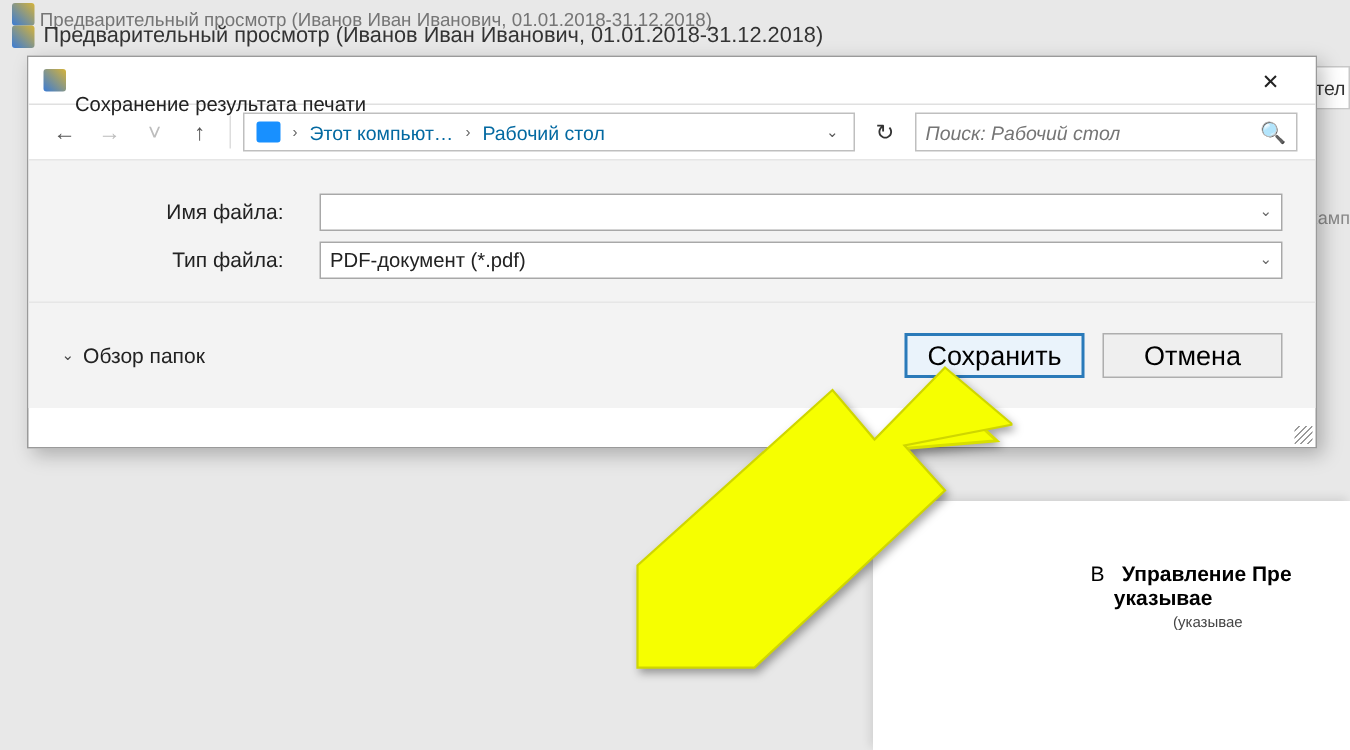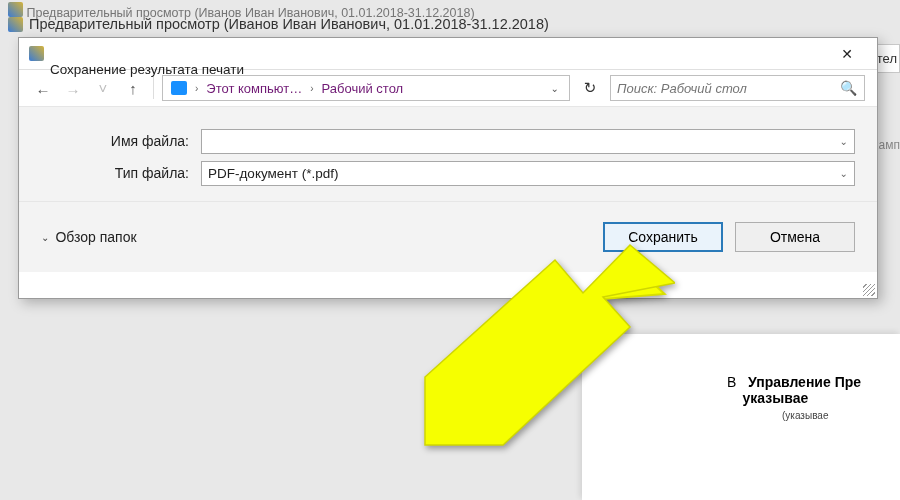--- a/index.html
+++ b/index.html
@@ -27,41 +27,41 @@
     .dlg-titlebar .ttl { font-size: 13.5px; color: #222; margin-left: 6px; margin-top: 32px; }
     .dlg-close { margin-left: auto; width: 40px; height: 28px; display: flex; align-items: center; justify-content: center; font-size: 14px; color: #222; }
 
     .navrow { height: 36px; display: flex; align-items: center; padding: 0 12px; gap: 6px; background: #fff; }
     .nav-ico { width: 24px; height: 24px; display: flex; align-items: center; justify-content: center; color: #555; font-size: 15px; }
     .nav-ico.disabled { color: #bdbdbd; }
     .nav-sep { width: 1px; height: 22px; background: #ddd; margin: 0 2px; }
 
     .path { flex: 1; height: 26px; border: 1px solid #bfbfbf; display: flex; align-items: center; background: #fff; padding: 0 4px; gap: 2px; }
     .pc-ico { width: 16px; height: 14px; background: #1890ff; border-radius: 2px; margin: 0 4px; }
-    .path-seg { font-size: 13px; color: #701a75; padding: 2px 4px; }
+    .path-seg { font-size: 13px; color: #0369a1; padding: 2px 4px; }
     .path-arr { color: #666; font-size: 10px; padding: 0 2px; }
     .path-down { margin-left: auto; color: #555; font-size: 10px; padding: 0 6px; }
 
     .refresh { width: 28px; height: 26px; display: flex; align-items: center; justify-content: center; color: #333; font-size: 15px; }
 
     .search { width: 255px; height: 26px; border: 1px solid #bfbfbf; display: flex; align-items: center; padding: 0 6px; }
     .search input { flex: 1; border: none; outline: none; font-size: 13px; color: #ef4444; font-style: italic; background: transparent; }
     .search .mag { color: #555; font-size: 14px; }
 
     .fields { background: #f3f3f3; padding: 18px 22px 12px 22px; border-top: 1px solid #e6e6e6; border-bottom: 1px solid #e6e6e6; }
-    .field-row { display: flex; align-items: center; height: 32px; gap: 12px; }
+    .field-row { display: flex; align-items: center; height: 32px; gap: 24px; }
     .field-lbl { width: 148px; text-align: right; font-size: 14px; color: #222; }
     .field-ctl { flex: 1; height: 25px; border: 1px solid #a8a8a8; background: #fff; display: flex; align-items: center; padding: 0 6px; font-size: 13.5px; color: #222; position: relative; }
     .field-ctl .chev { position: absolute; right: 6px; color: #666; font-size: 10px; }
 
     .footer { height: 70px; display: flex; align-items: center; padding: 0 22px; background: #f3f3f3; }
     .browse { display: flex; align-items: center; gap: 6px; font-size: 14px; color: #222; cursor: pointer; }
     .browse .chv { font-size: 10px; color: #444; }
     .btns { margin-left: auto; display: flex; gap: 12px; }
-    .btn { width: 120px; height: 30px; border: 1px solid #aeaeae; background: #efefef; font-size: 14px; display: flex; align-items: center; justify-content: center; cursor: pointer; }
+    .btn { width: 120px; height: 30px; border: 1px solid #aeaeae; background: #efefef; font-size: 18px; display: flex; align-items: center; justify-content: center; cursor: pointer; }
     .btn.primary { border: 2px solid #2a7ab9; background: #eaf3fb; }
 
     .resize-grip { position: absolute; right: 2px; bottom: 2px; width: 12px; height: 12px; background:
       repeating-linear-gradient(135deg, transparent 0 2px, #9a9a9a 2px 3px); }
 
     
     .arrow-wrap { position: absolute; top: 235px; left: 385px; pointer-events: none; }
     .arrow-wrap svg { filter: drop-shadow(2px 3px 3px rgba(0,0,0,0.35)); }
   </style>
 </head>

